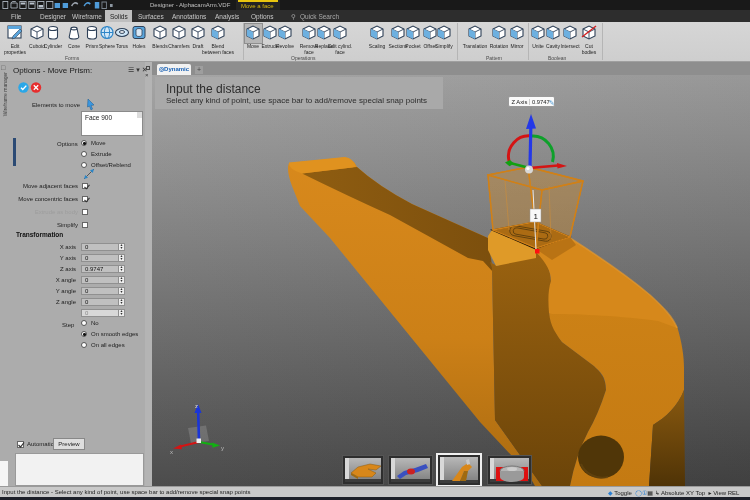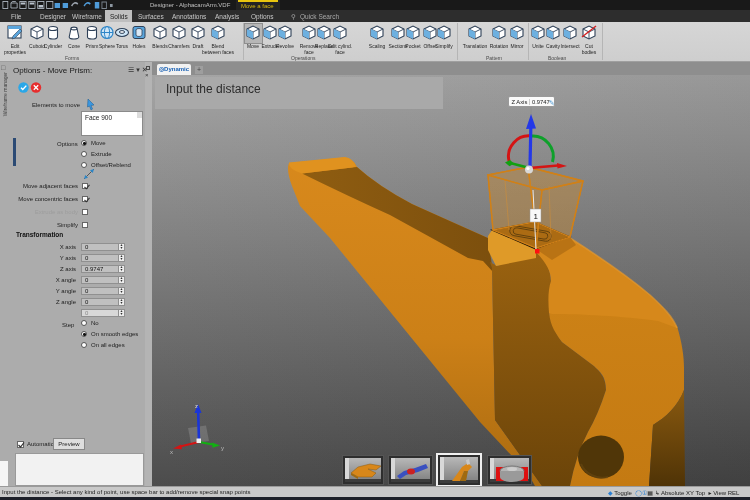--- a/index.html
+++ b/index.html
@@ -355,20 +355,21 @@
 <div class="abs" style="left:145px;top:72px;font-size:6px;color:#333;">×</div>
 <div class="abs" id="viewport" style="left:152px;top:62px;width:598px;height:424px;overflow:hidden;">
   <div class="abs" style="left:0;top:0;width:598px;height:13px;background:#8e8e8e;"></div>
   <div class="abs" style="left:5px;top:2px;width:34px;height:11px;background:#f2f2f2;border-radius:2px 2px 0 0;font-size:6px;line-height:11px;color:#1b62b4;font-weight:bold;text-align:center;">◎Dynamic</div>
   <div class="abs" style="left:43px;top:4px;width:8px;height:8px;background:#9e9e9e;font-size:7px;color:#444;text-align:center;line-height:8px;">+</div>
 
   <div class="abs" style="left:0;top:13px;width:598px;height:411px;background:linear-gradient(to right, rgba(255,255,255,0.05), rgba(0,0,0,0.05)), linear-gradient(#a0a0a0,#434343);"></div>
 
   <div class="abs" style="left:3px;top:15px;width:288px;height:32px;background:#a9a9a9;">
     <div class="abs" style="left:11px;top:5px;font-size:12px;color:#2c2c2c;">Input the distance</div>
+    <div class="abs" style="left:11px;top:19px;font-size:8px;color:#2c2c2c;">Select any kind of point, use space bar to add/remove special snap points</div>
   </div>
 
   <svg class="abs" style="left:0;top:0;" width="598" height="424" viewBox="152 62 598 424">
     <defs>
       <linearGradient id="gBeam" x1="0" y1="0" x2="0" y2="1">
         <stop offset="0" stop-color="#d8891c"></stop>
           <stop offset="0.55" stop-color="#cc8017"></stop>
           <stop offset="1" stop-color="#a96a10"></stop>
       </linearGradient>
       <linearGradient id="gDark" x1="0" y1="0" x2="1" y2="0">

